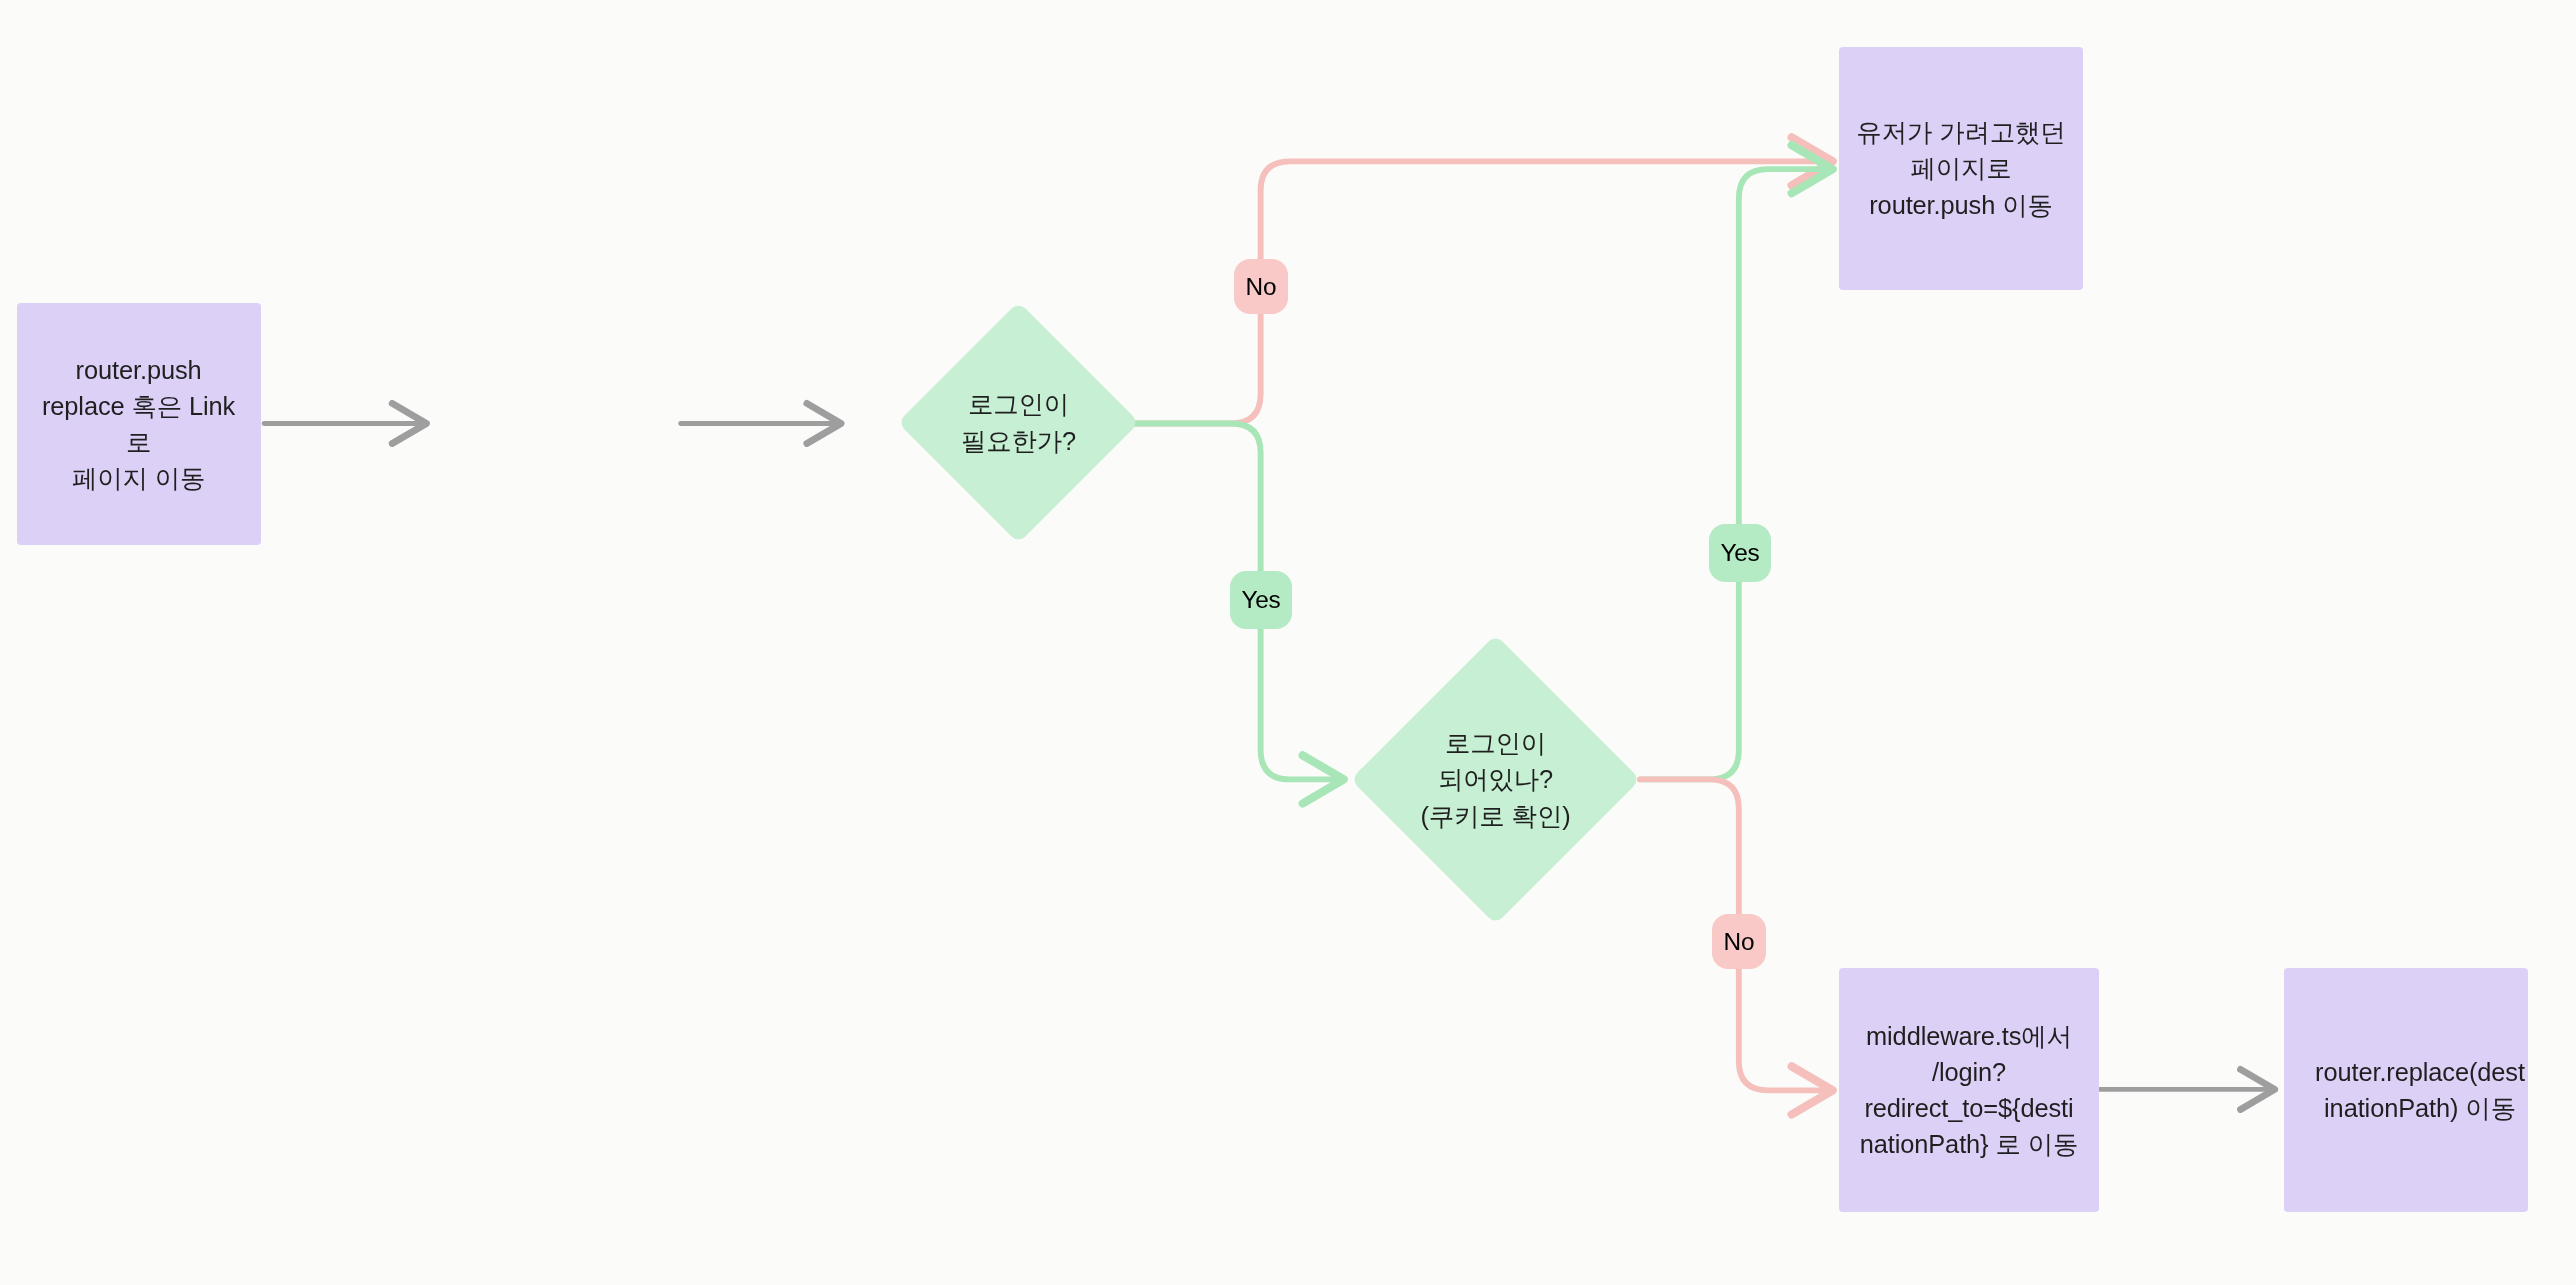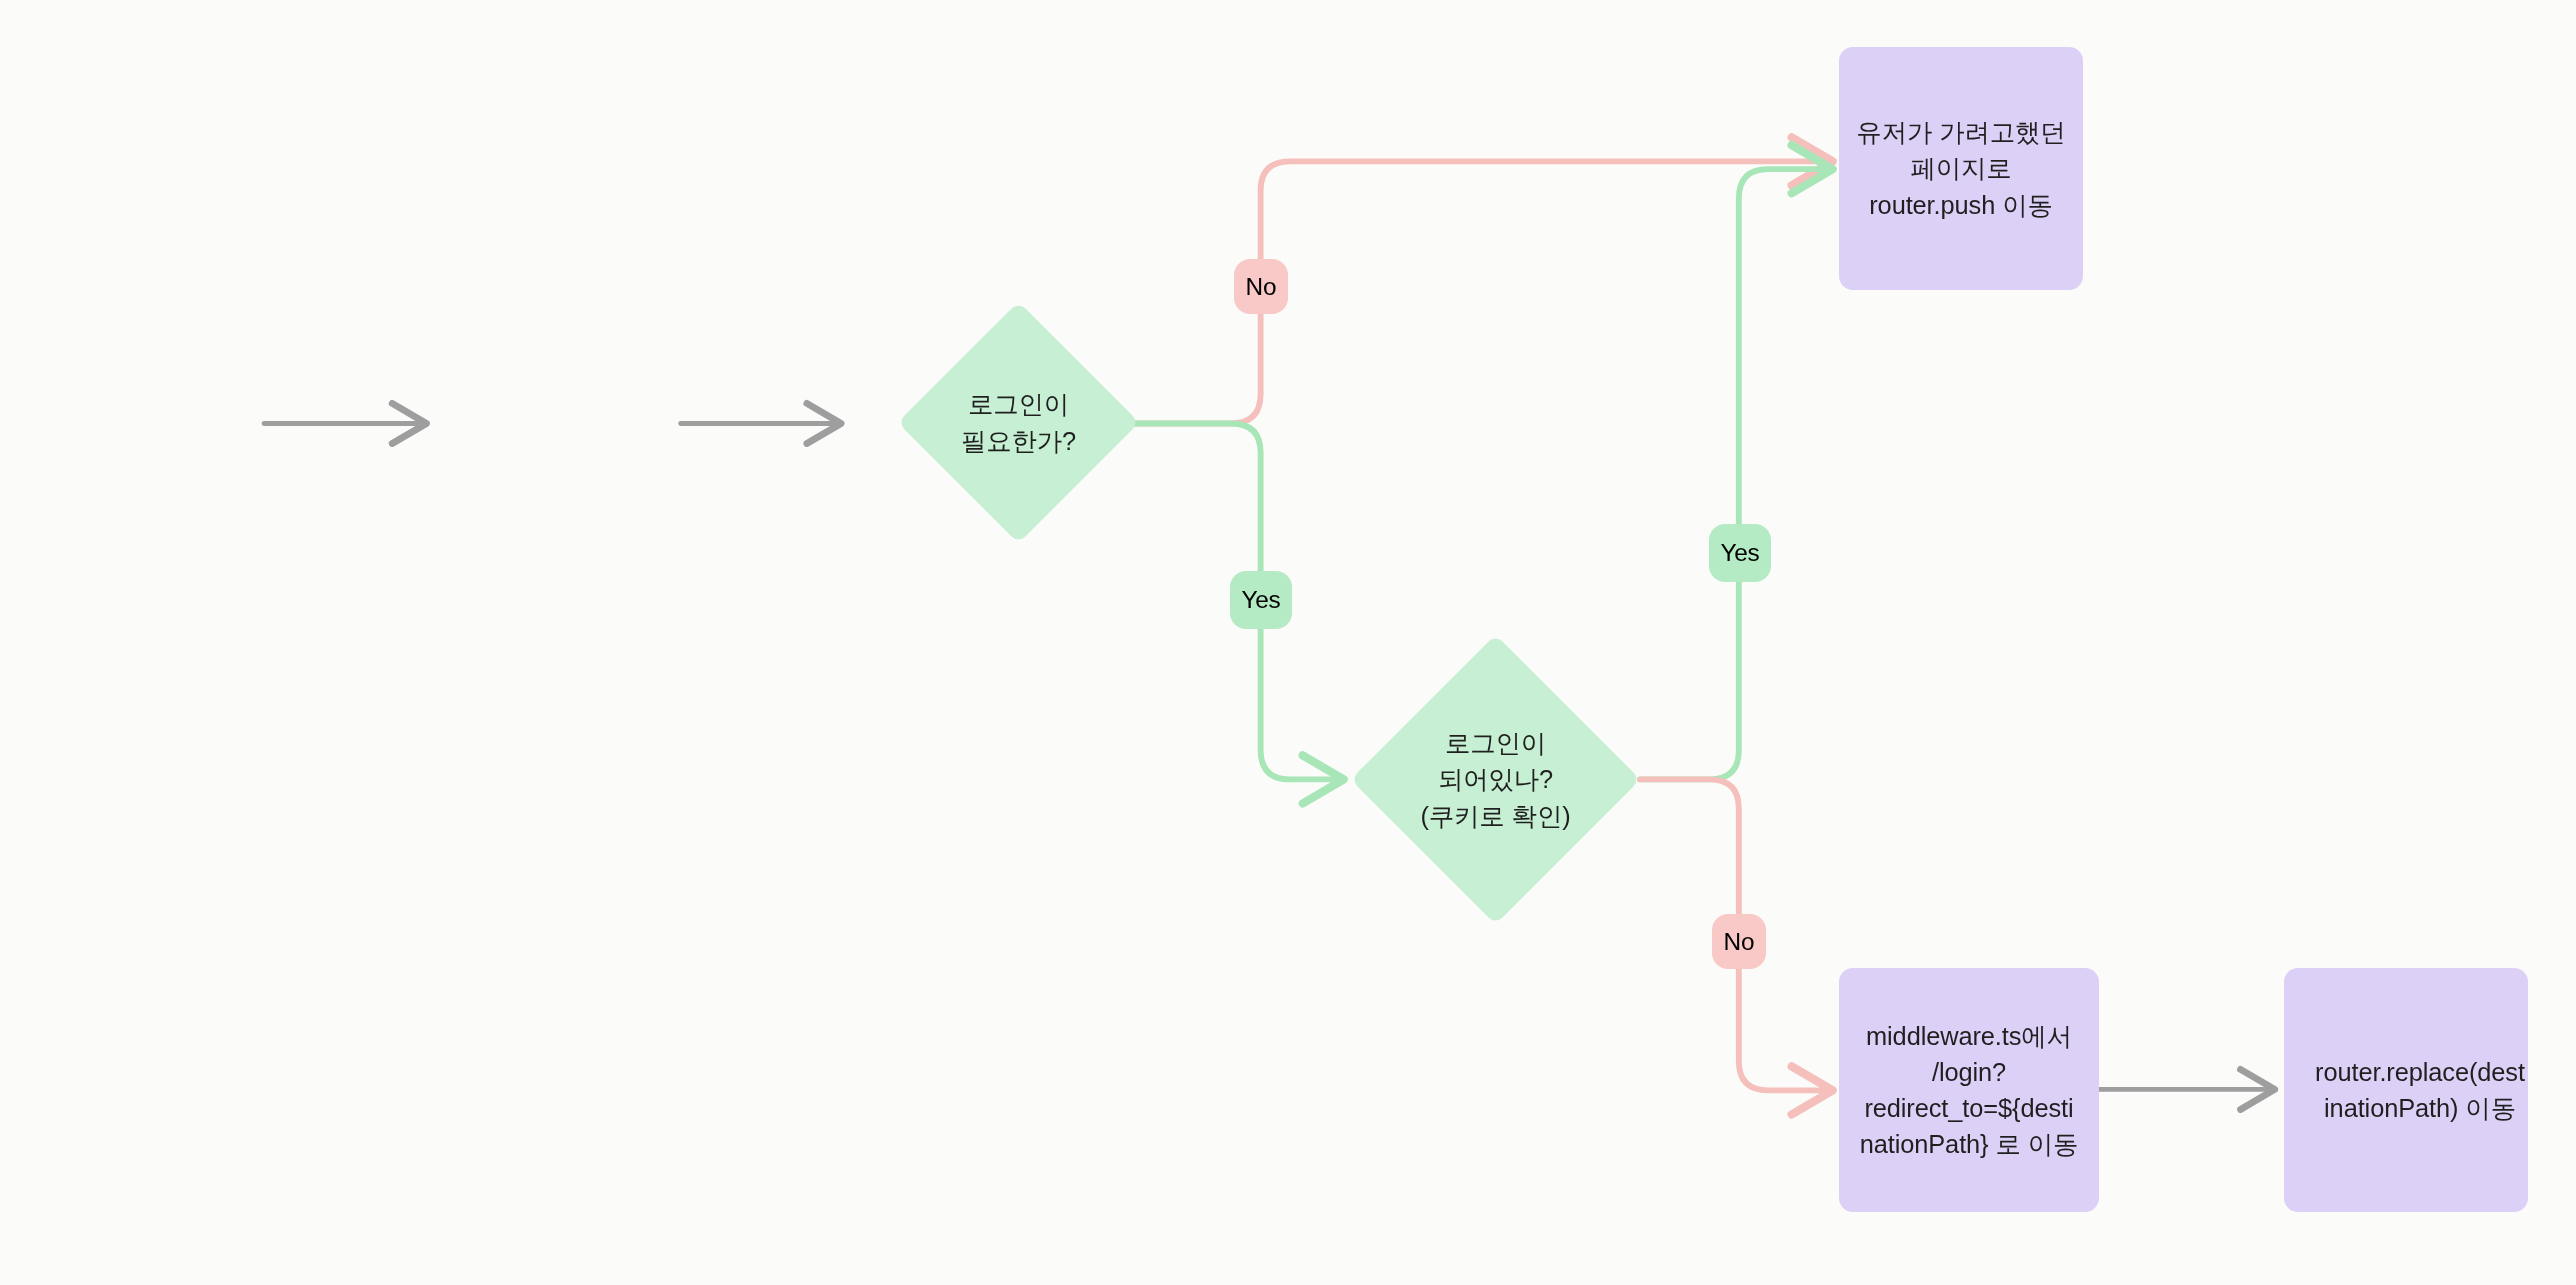--- a/index.html
+++ b/index.html
@@ -32,21 +32,21 @@
     align-items: center;
     justify-content: center;
     text-align: center;
     color: #1f1f1f;
     font-size: 25.4px;
     line-height: 1.42;
     letter-spacing: -0.1px;
   }
   .node.process {
     background: #ddd0f7;
-    border-radius: 14px;
+    border-radius: 4px;
   }
   .node.process .label {
     padding: 0 15.6px;
     white-space: pre-line;
   }
   .node.decision {
     background: transparent;
   }
   .node.decision .diamond-bg {
     position: absolute;
@@ -110,20 +110,25 @@
      push_destination (green, up then right) --&gt;
     <path d="M 1677,797 L 1748,797 Q 1778,797 1778,767 L 1778,203 Q 1778,173 1808,173 L 1874,173" fill="none" stroke="#a8e6b8" stroke-width="6" stroke-linecap="round" stroke-linejoin="round" marker-end="url(#arrow-green)"></path>
 
      middleware_redirect (pink, down then right) --&gt;
     <path d="M 1677,797 L 1748,797 Q 1778,797 1778,827 L 1778,1085 Q 1778,1115 1808,1115 L 1874,1115" fill="none" stroke="#f5bfbb" stroke-width="6" stroke-linecap="round" stroke-linejoin="round" marker-end="url(#arrow-pink)"></path>
 
     
     <path d="M 2135,1114 L 2326,1114" fill="none" stroke="#9e9e9e" stroke-width="5" stroke-linecap="round" marker-end="url(#arrow-gray)"></path>
   </svg>
 
+  <div class="node process" style="left:16.6px; top:303px; width:244px; height:242px;">
+    <span class="label">router.push
+replace 혹은 Link 로
+페이지 이동</span>
+  </div>
 
 
   <div class="node decision" style="left:933px; top:337px; width:171px; height:171px;">
     <span class="diamond-bg"></span>
     <span class="label" style="width:235px;">로그인이
 필요한가?</span>
   </div>
 
   <div class="node decision" style="left:1393px; top:677px; width:205px; height:205px;">
     <span class="diamond-bg"></span>

